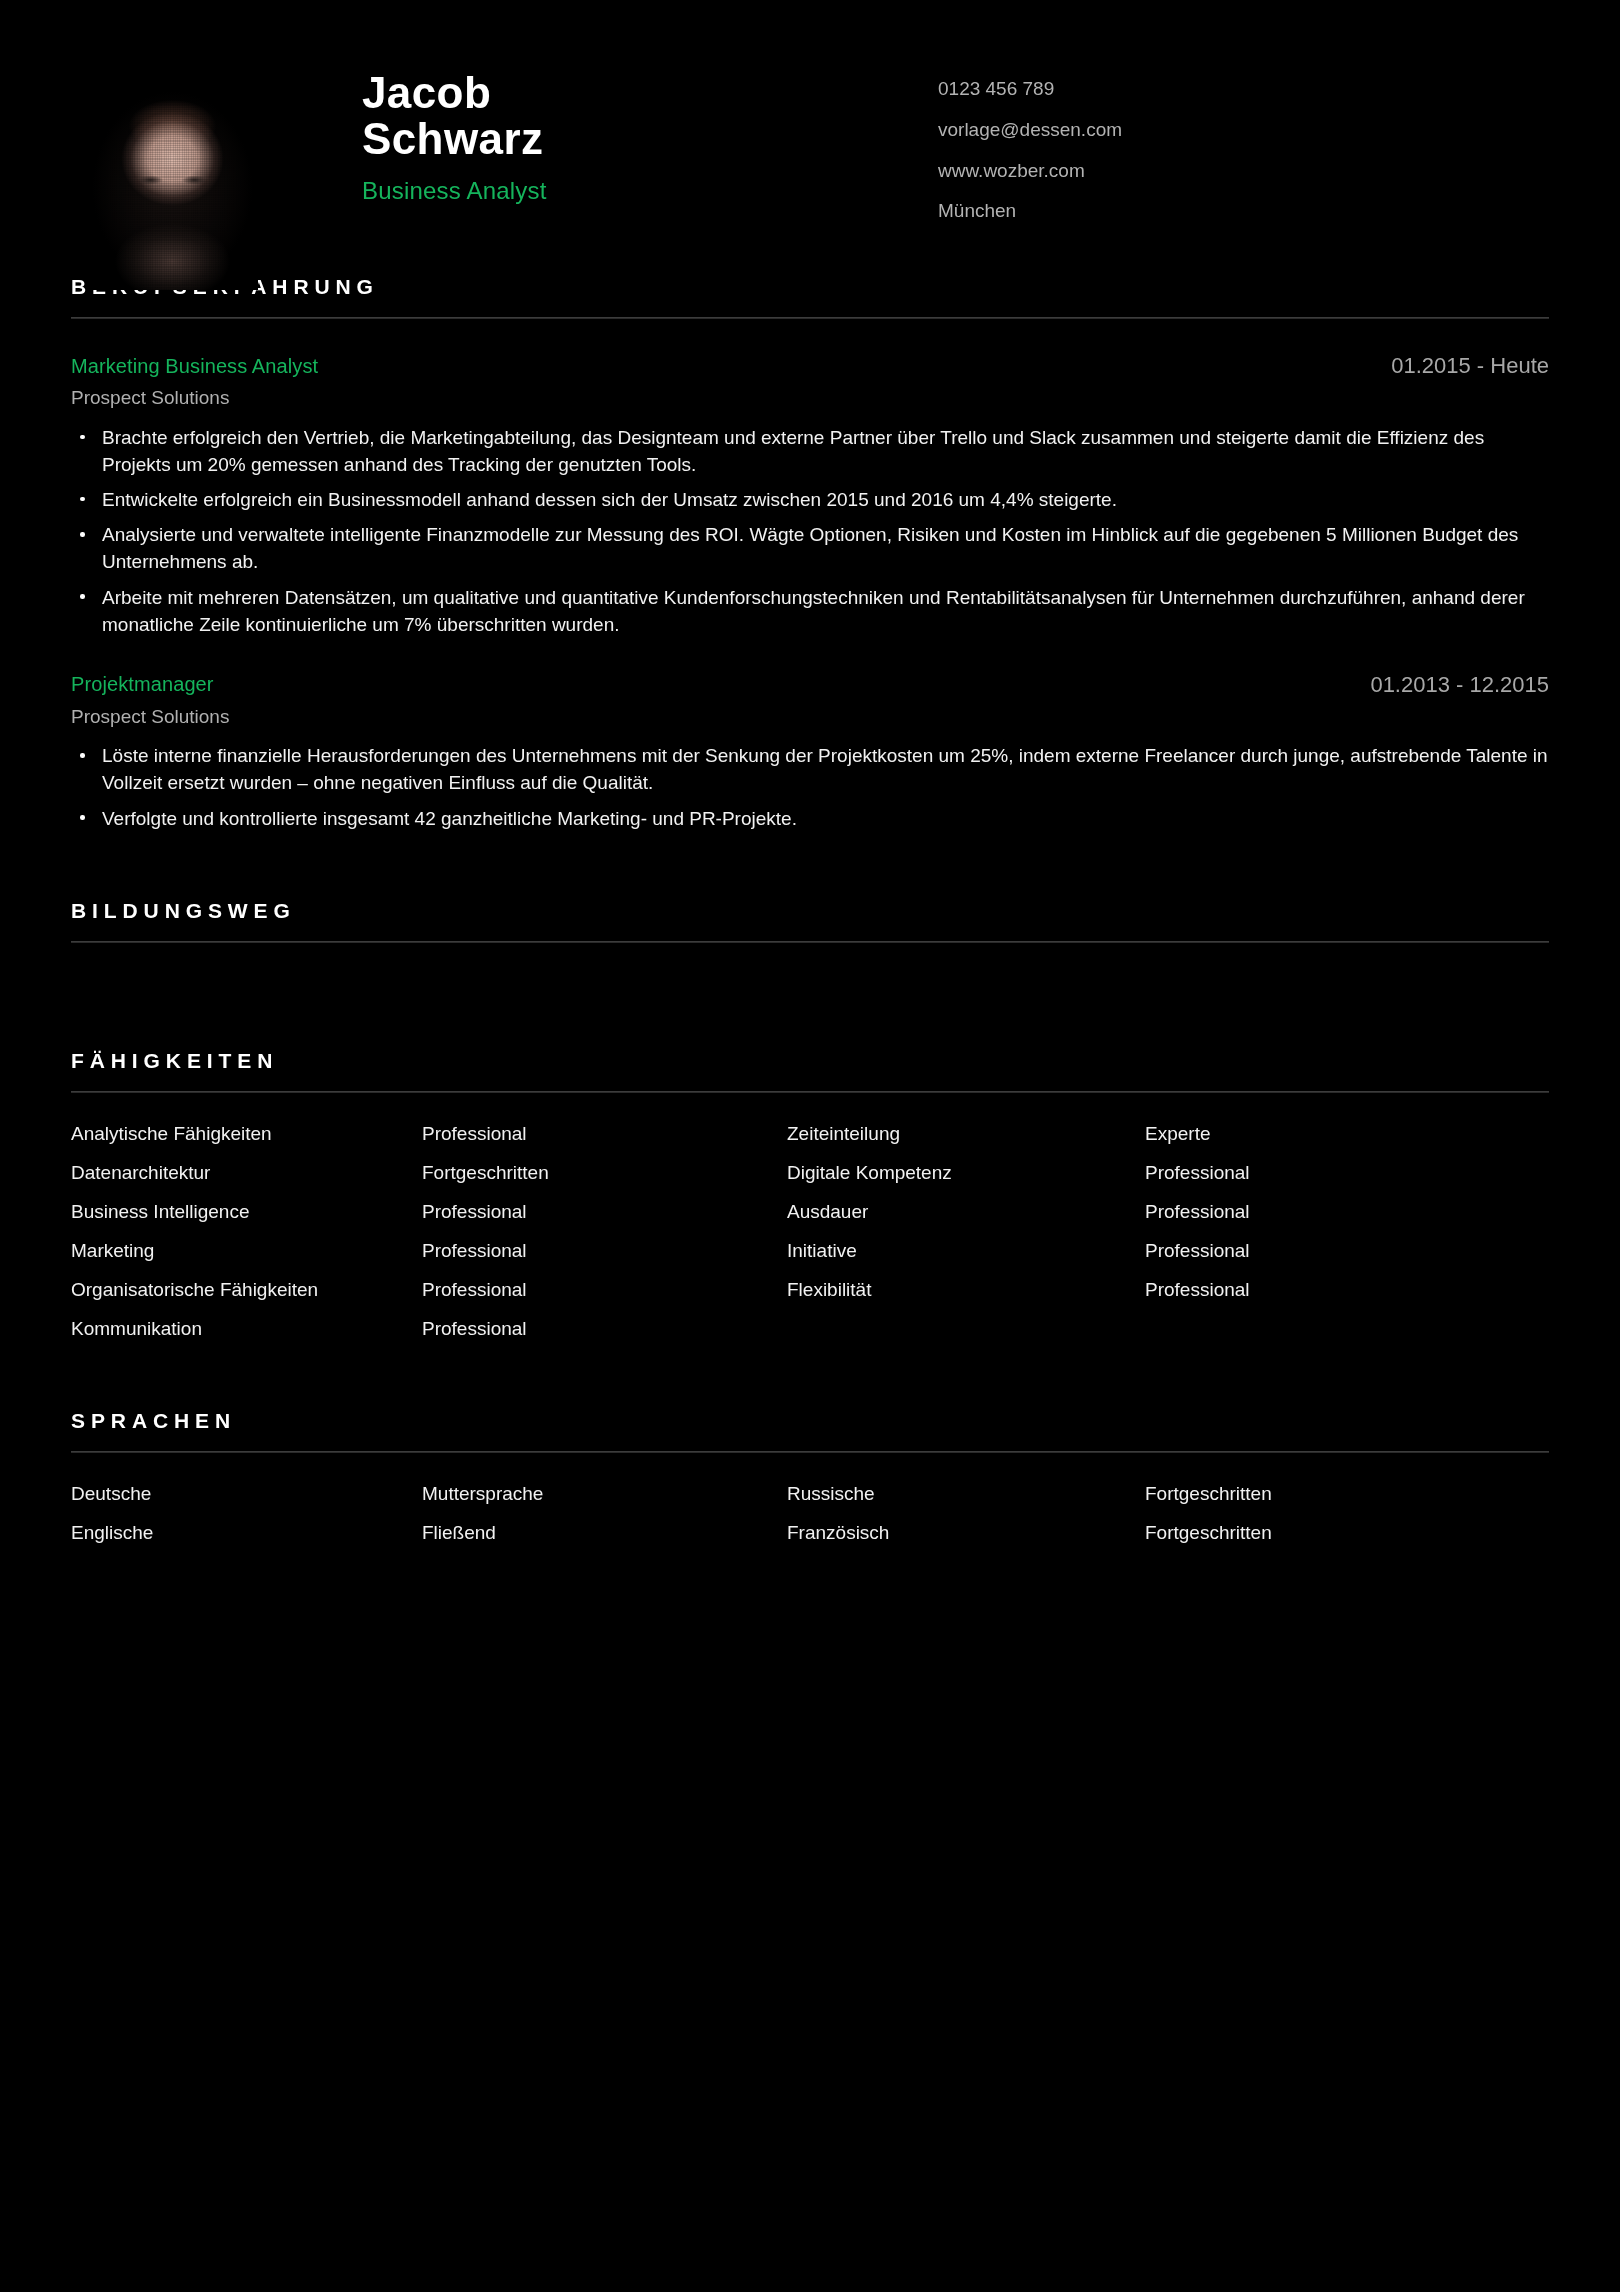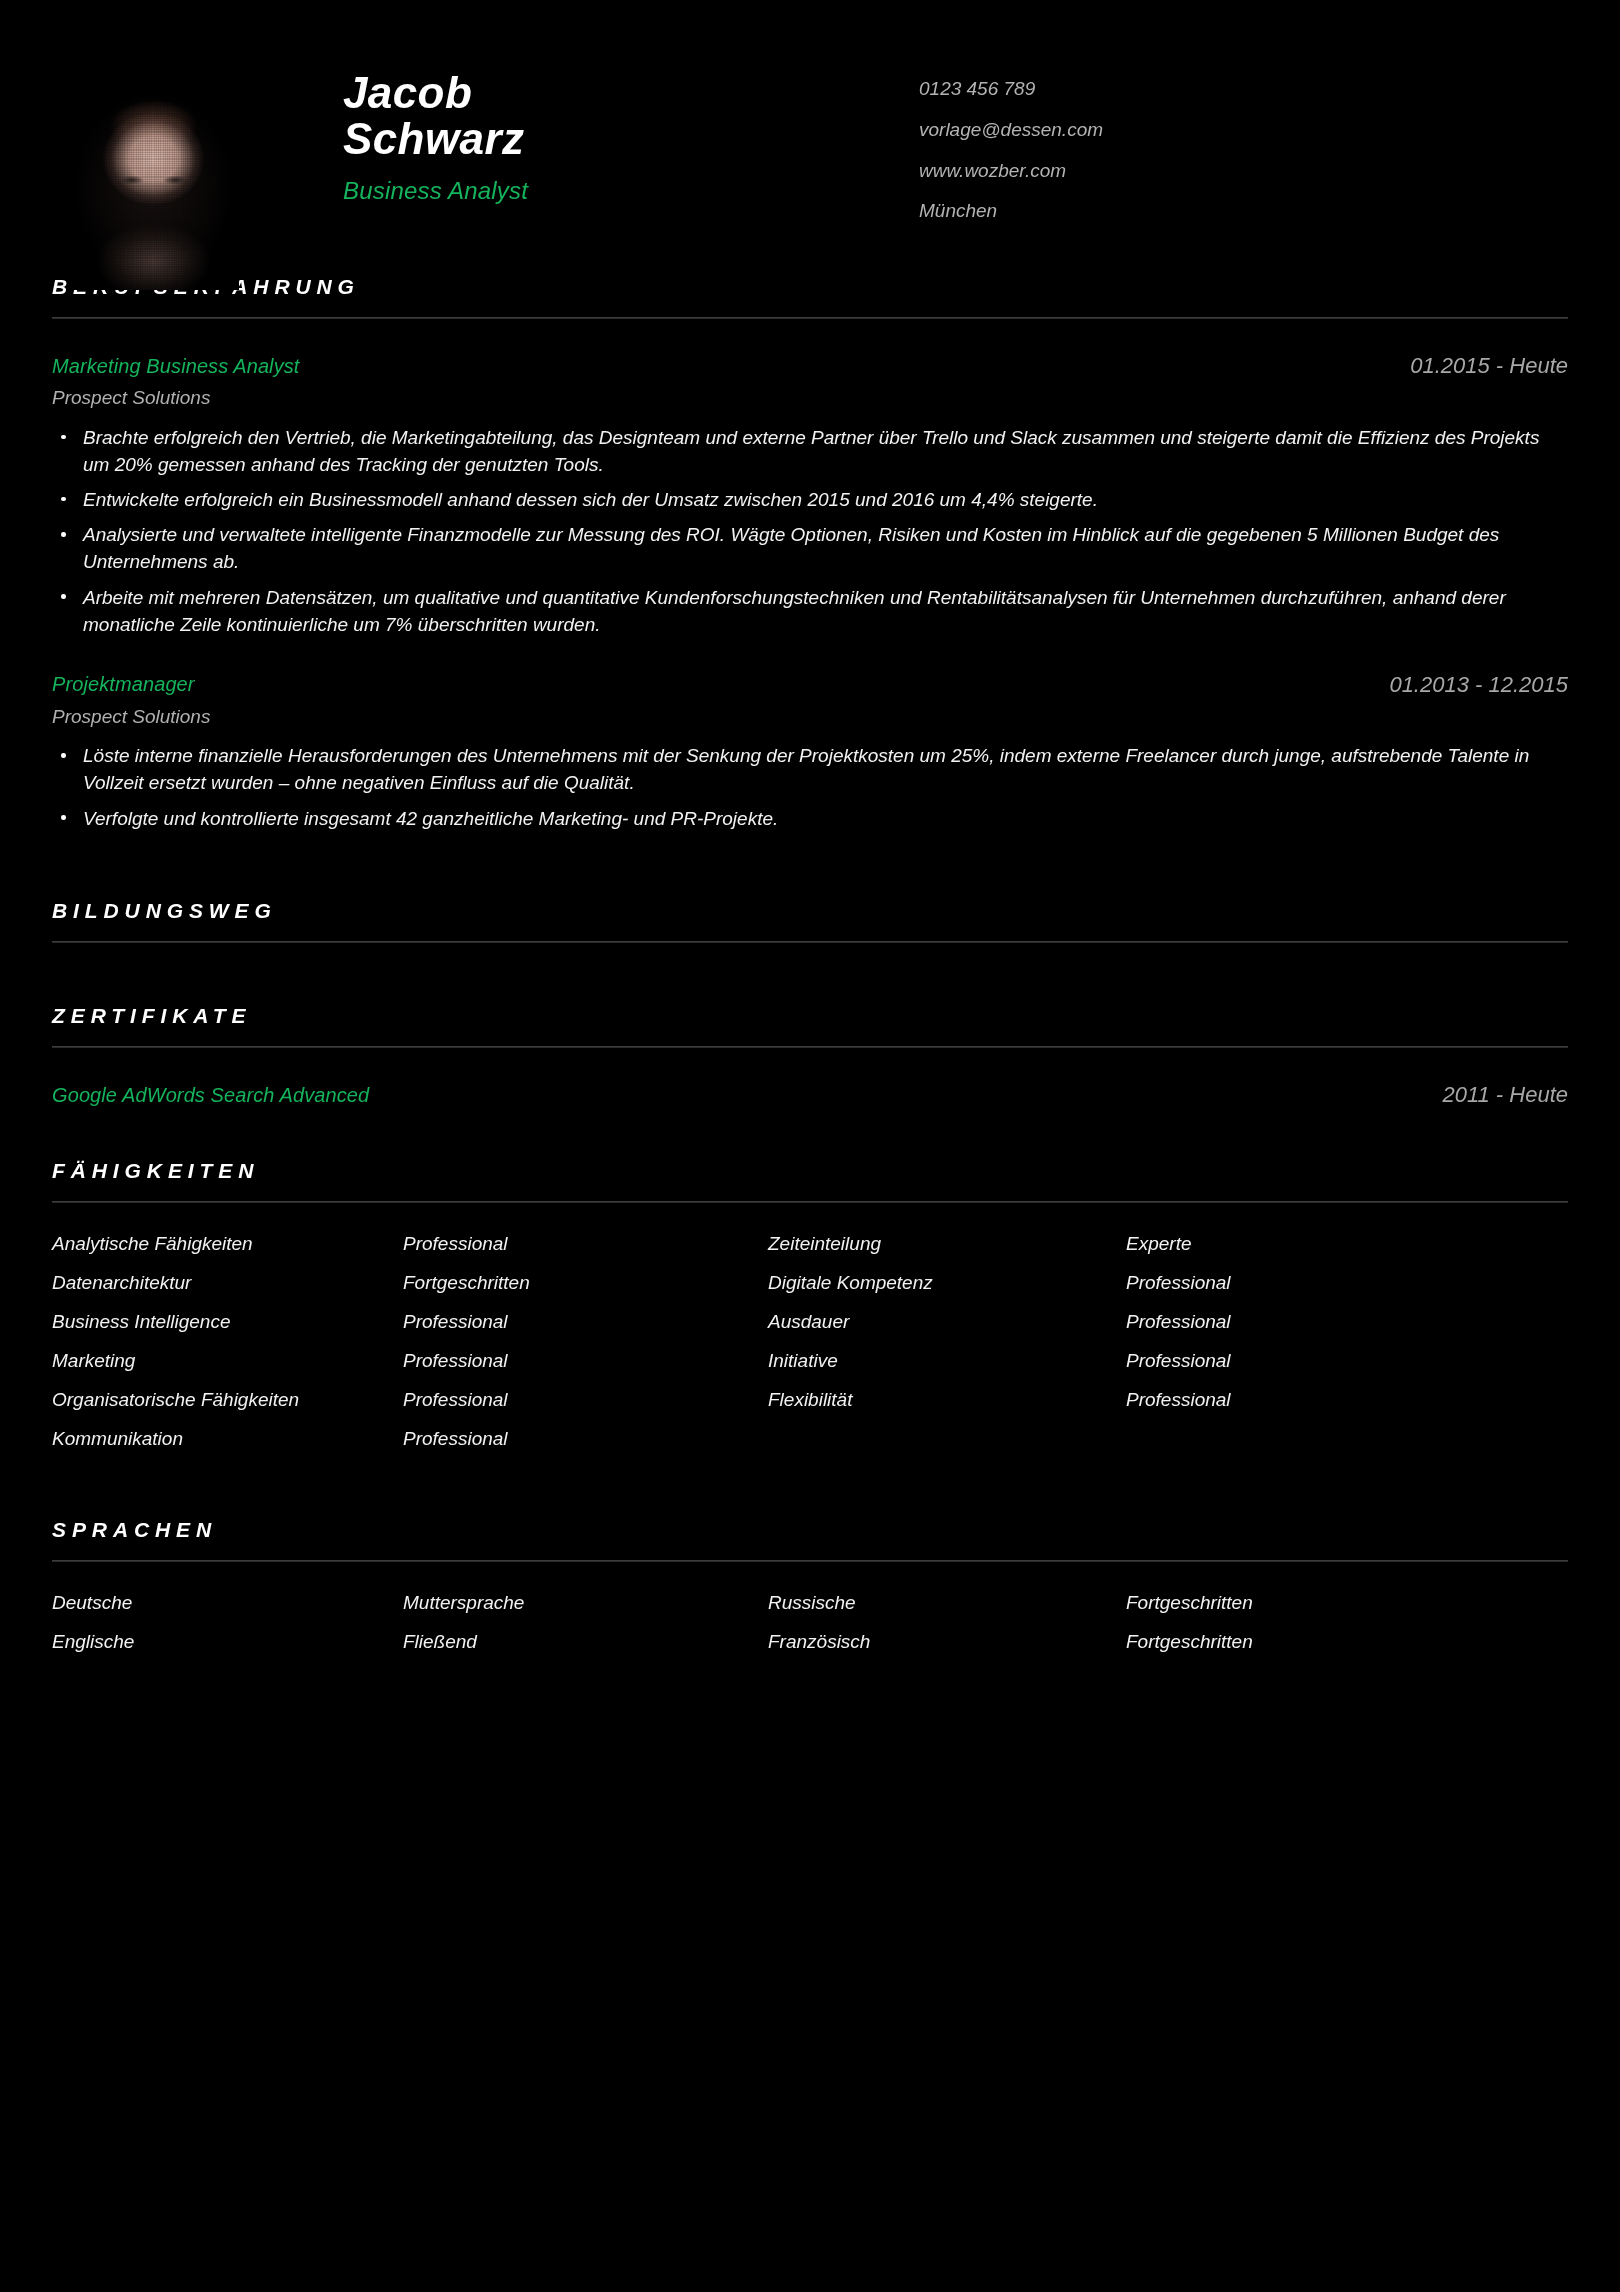--- a/index.html
+++ b/index.html
@@ -13,22 +13,21 @@
     font-family: "Liberation Sans", sans-serif;
     color: #ffffff;
     overflow: hidden;
   }
   .page {
     position: relative;
     width: 1620px;
     height: 1628px;
     background: #000000;
     box-sizing: border-box;
-    padding: 0 52px;
-    font-style: italic;
+    padding: 0 71px;
   }
 
   
   .header {
     display: flex;
     align-items: flex-start;
     padding-top: 65px;
     height: 270px;
     box-sizing: border-box;
   }
@@ -242,31 +241,20 @@
   <div class="spacer-sec"></div>
 
   <div class="section">
     <div class="section-title">BILDUNGSWEG</div>
     <div class="section-rule"></div>
 
   </div>
 
   <div class="spacer-sec"></div>
 
-  <div class="section">
-    <div class="section-title">ZERTIFIKATE</div>
-    <div class="section-rule"></div>
-
-    <div class="entry">
-      <div class="entry-head">
-        <div class="entry-role">Google AdWords Search Advanced</div>
-        <div class="entry-date">2011 - Heute</div>
-      </div>
-    </div>
-  </div>
 
   <div class="spacer-sec-sm"></div>
 
   <div class="section">
     <div class="section-title">FÄHIGKEITEN</div>
     <div class="section-rule"></div>
 
     <div class="pair-grid">
       <div>Analytische Fähigkeiten</div>
       <div>Professional</div>

